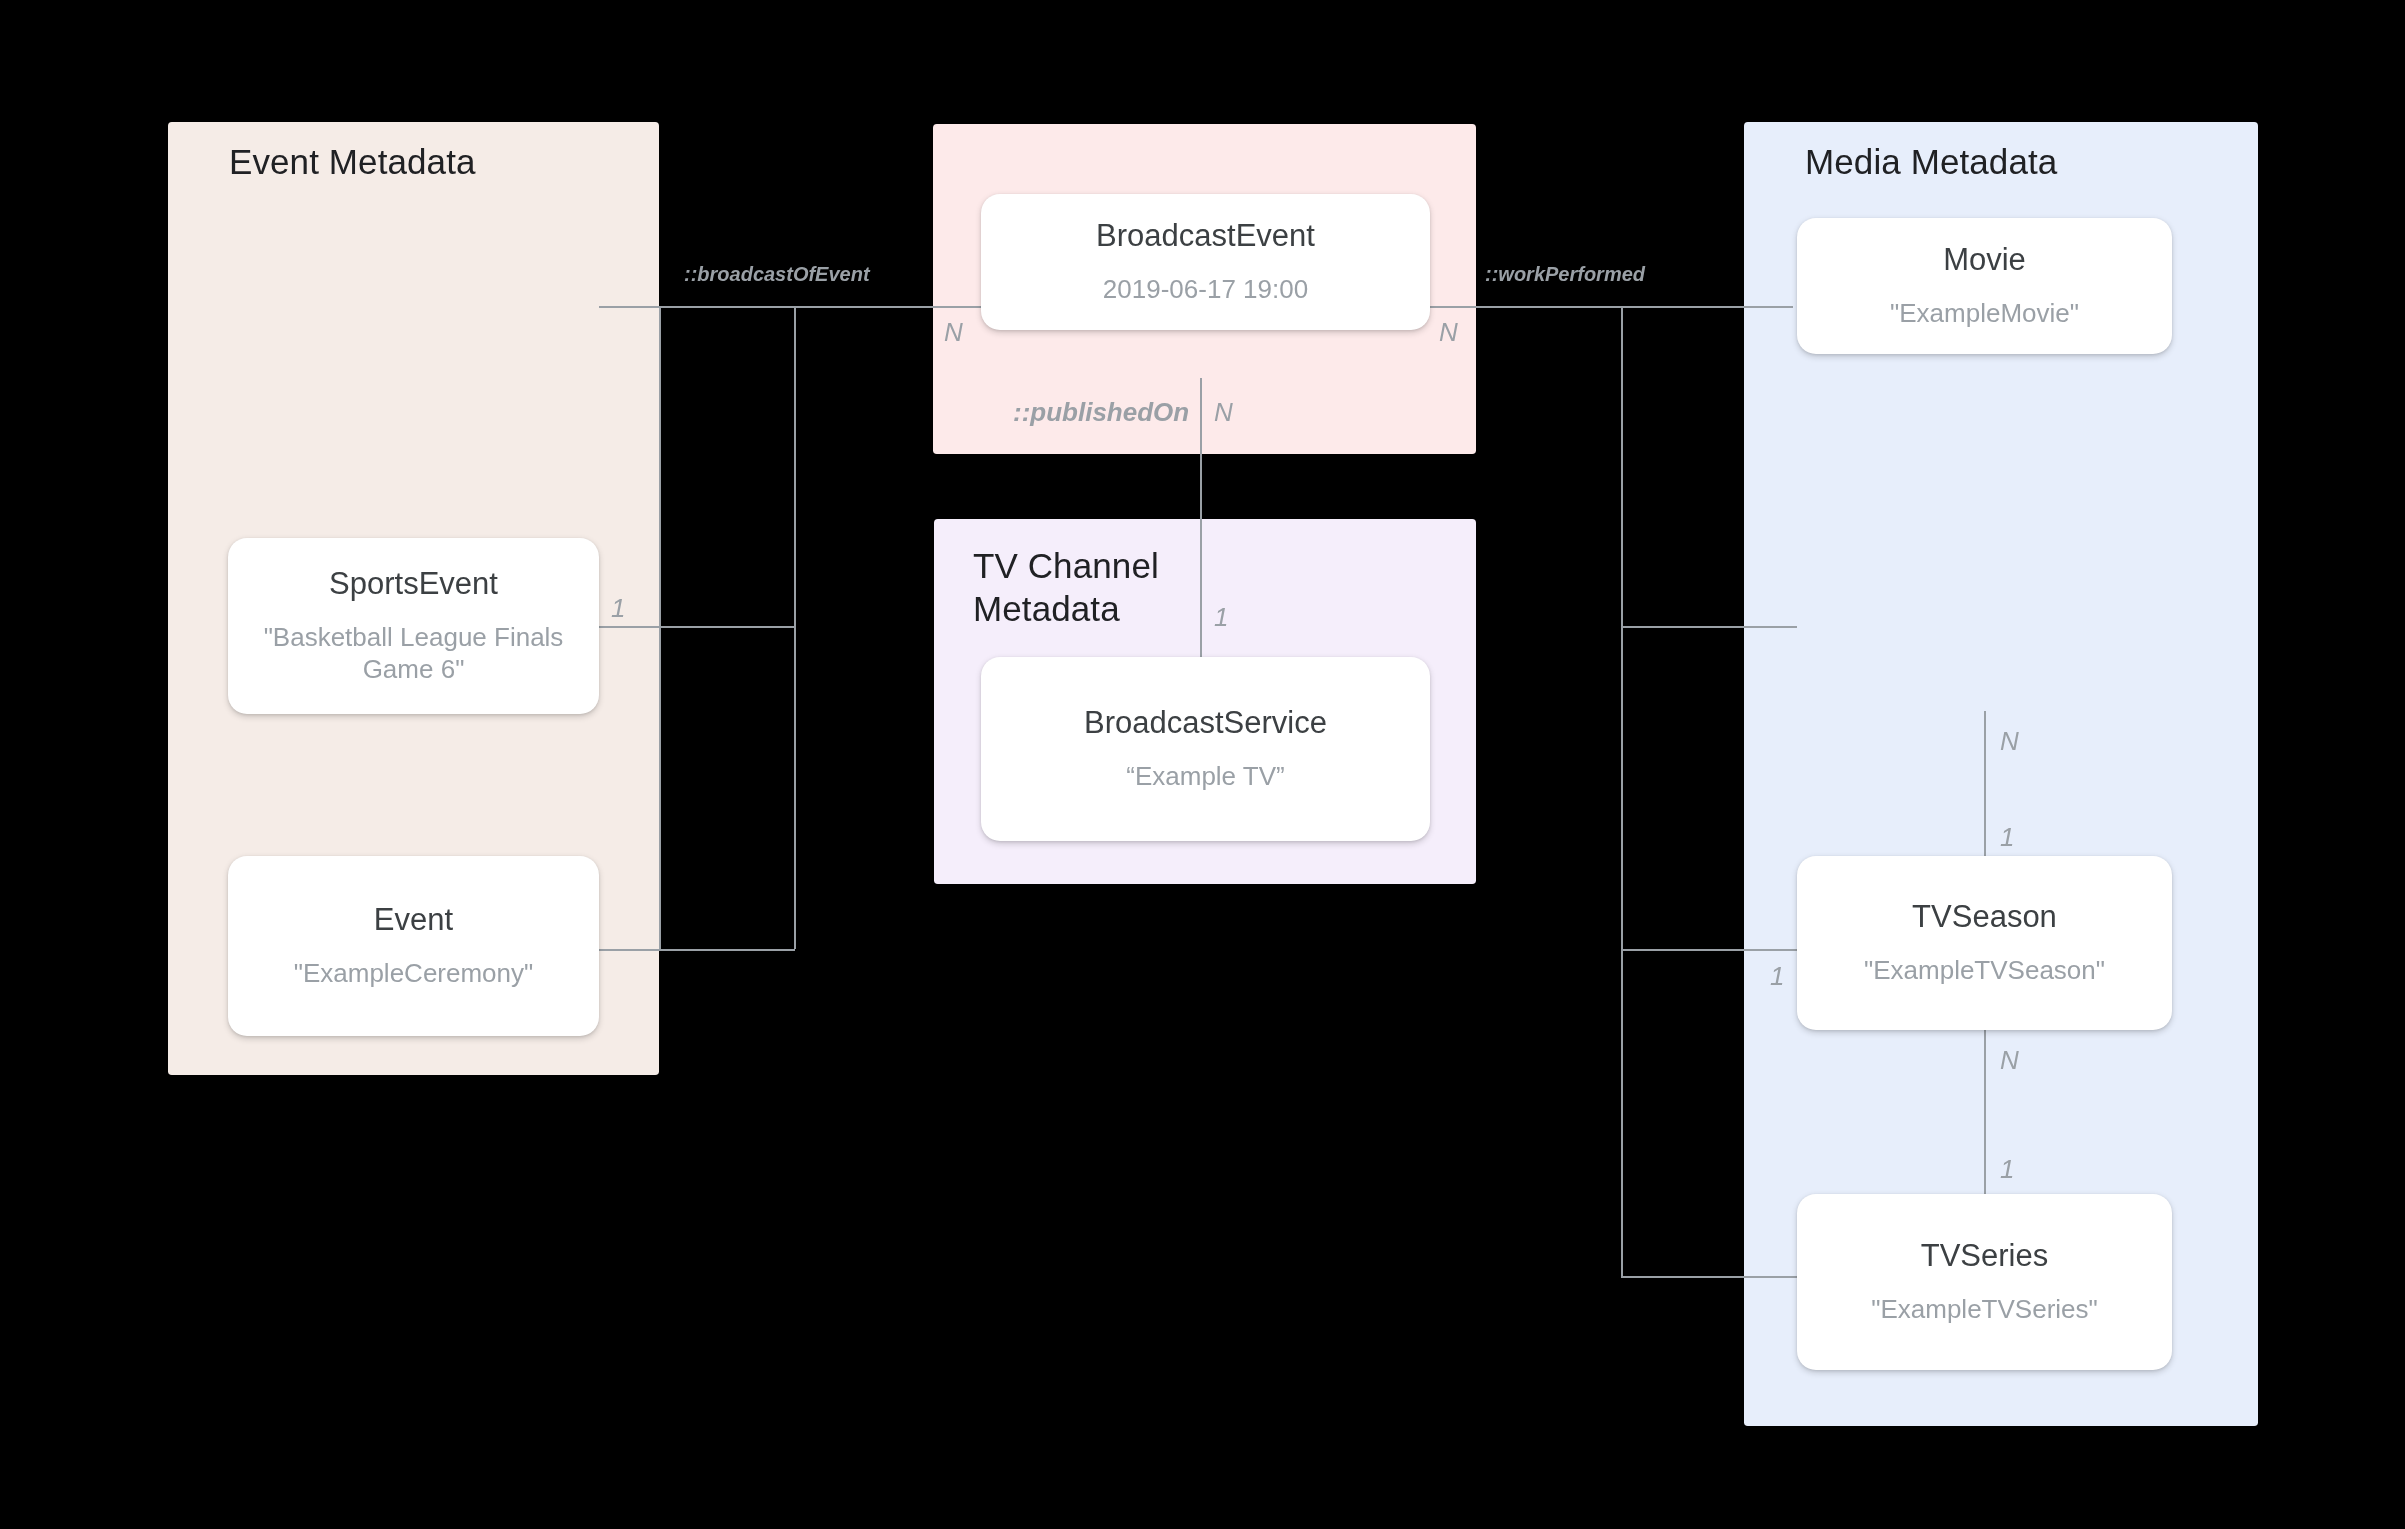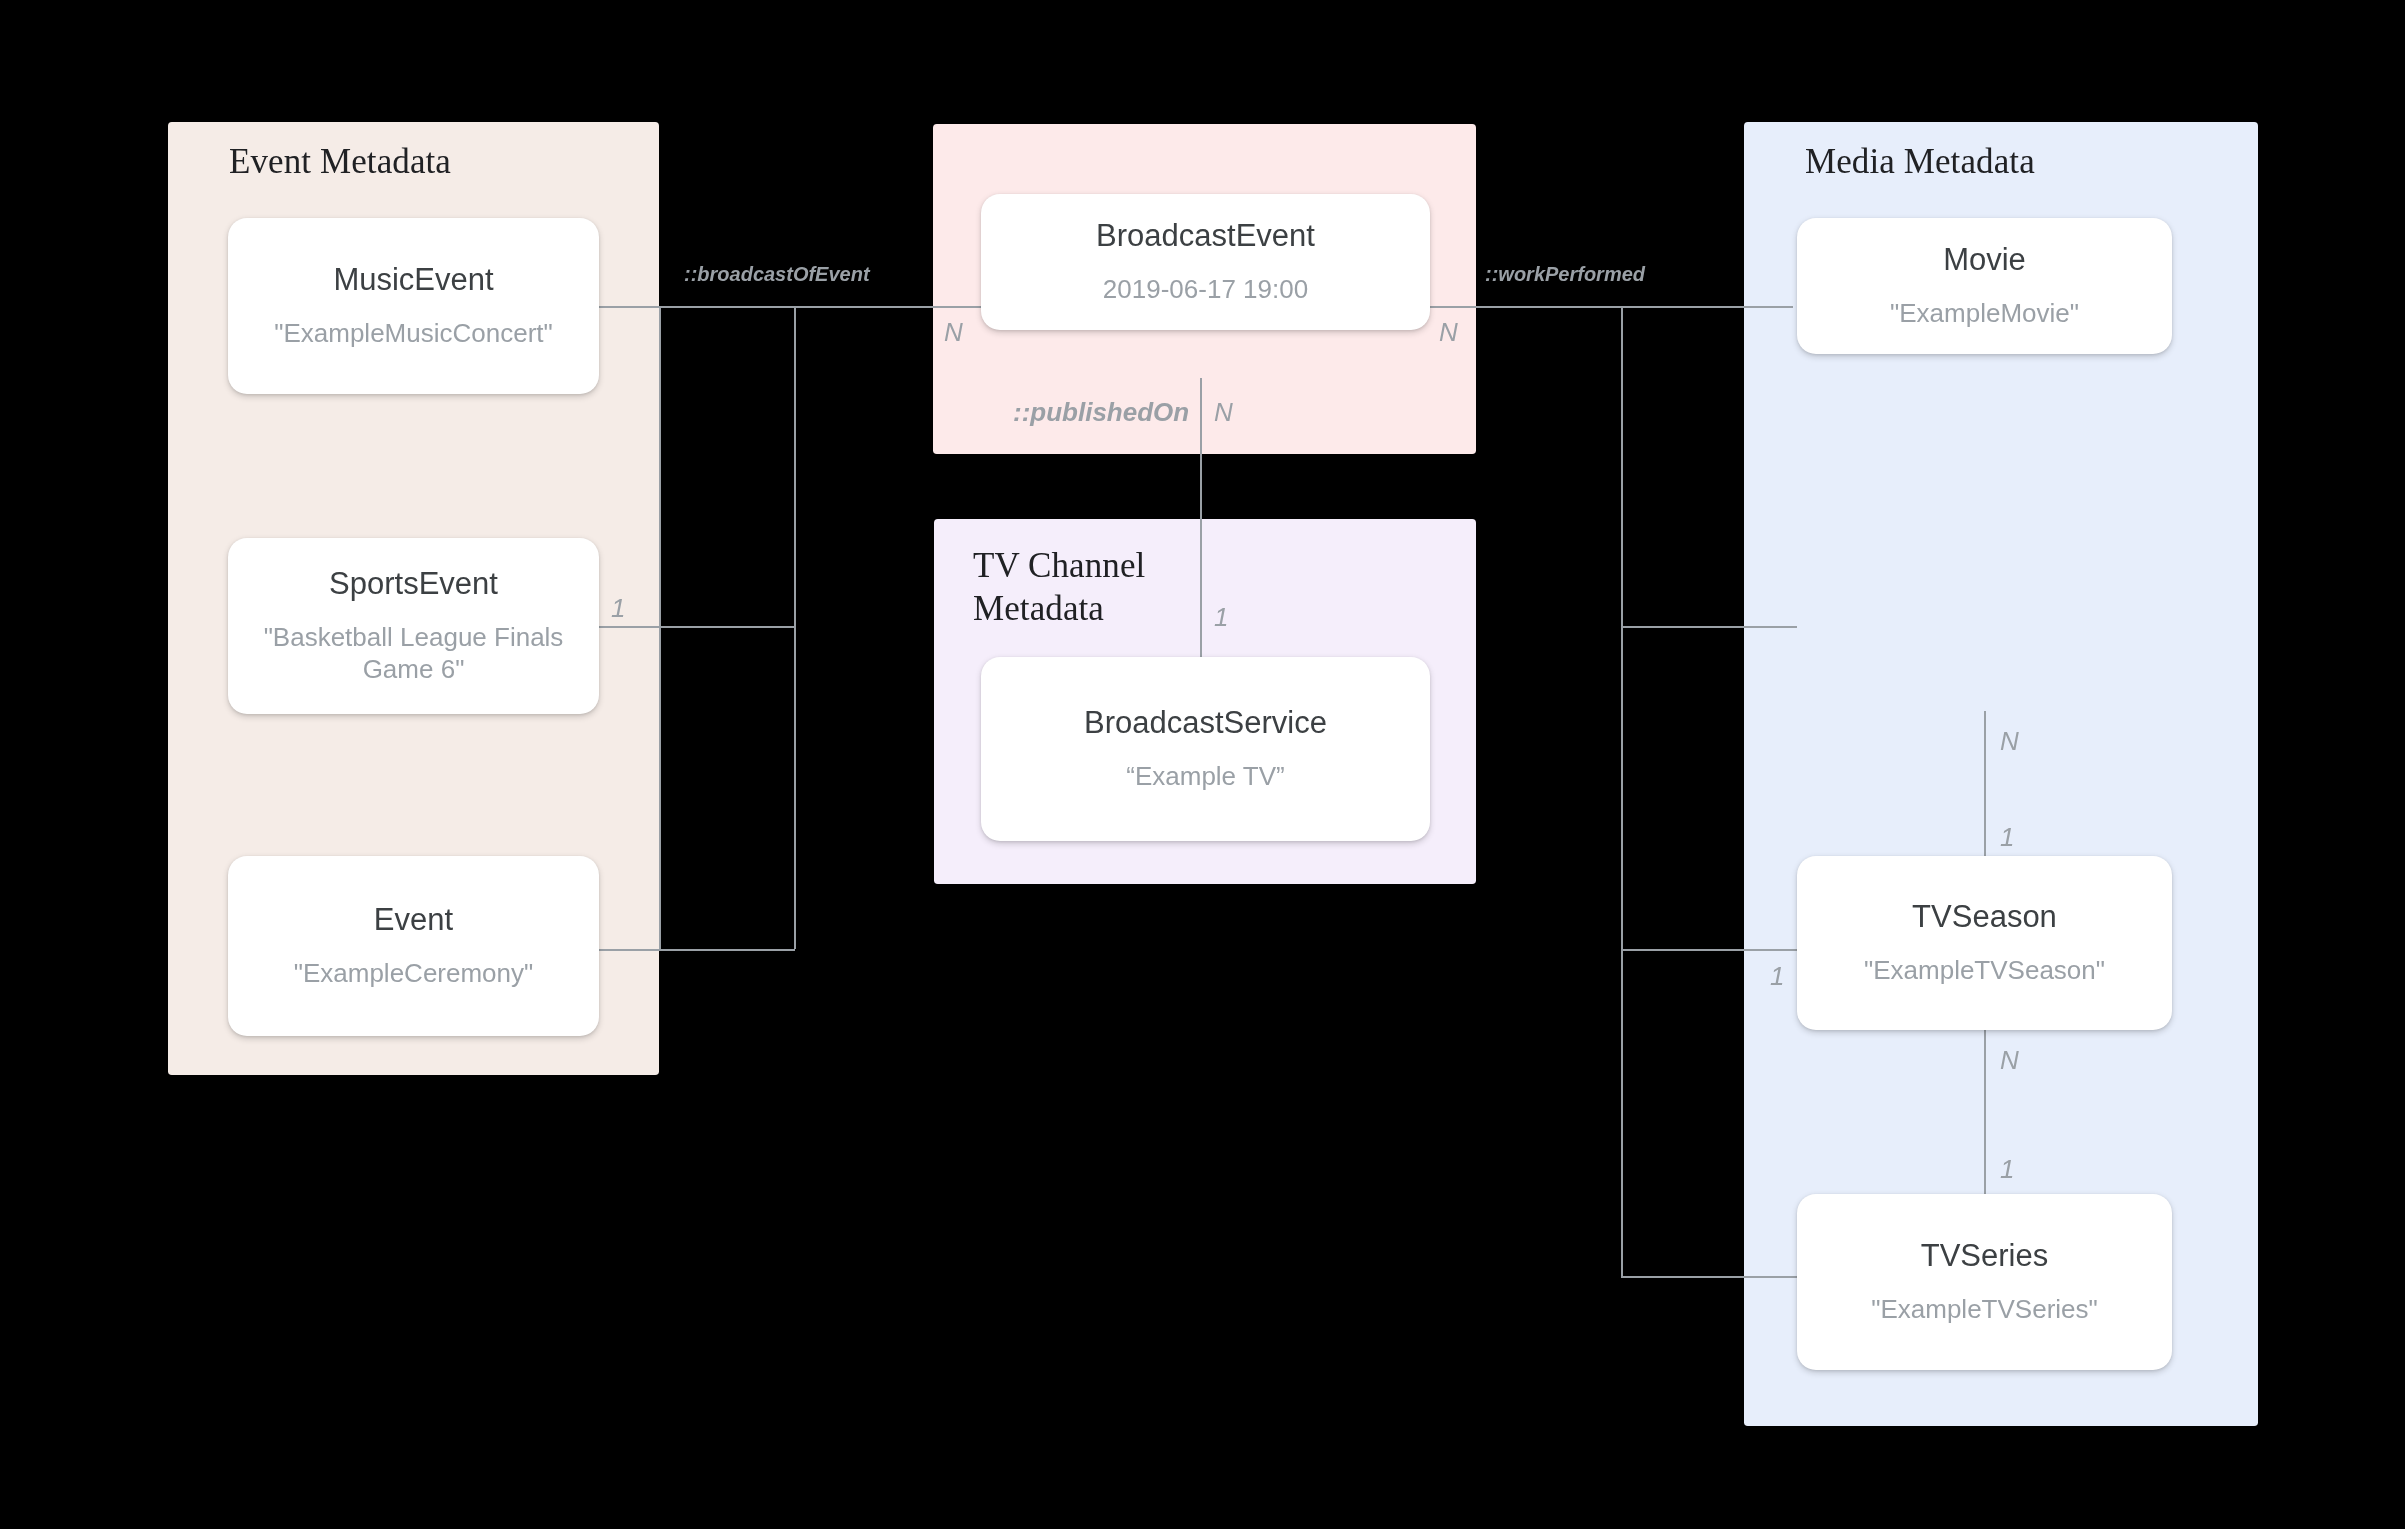--- a/index.html
+++ b/index.html
@@ -4,21 +4,21 @@
 <style>
   html,body{margin:0;padding:0;background:#000;}
   body{width:2405px;height:1529px;position:relative;overflow:hidden;
        font-family:"Liberation Sans","DejaVu Sans",sans-serif;}
 
   #stage{position:absolute;inset:0;width:2405px;height:2405px;height:1529px;}
 
   
   .panel{position:absolute;border-radius:3.8px;}
   .panel-title{position:absolute;font-size:35px;color:#202124;
-               line-height:1.22;letter-spacing:0.1px;white-space:pre-line;font-family:Liberation Serif, serif;}
+               line-height:1.22;letter-spacing:0.1px;white-space:pre-line;}
 
   
   .card{position:absolute;background:#fff;border-radius:19px;
         box-shadow:0 2.9px 6.7px rgba(0,0,0,.16),0 1px 2.9px rgba(0,0,0,.10);
         display:flex;flex-direction:column;align-items:center;
         justify-content:center;text-align:center;box-sizing:border-box;
         padding:9.6px 17px;}
   .card-title{font-size:31px;color:#3c4043;line-height:1.18;}
   .card-sub{font-size:26px;color:#9aa0a6;line-height:1.22;margin-top:19px;}
 
@@ -74,24 +74,20 @@
 
   <div class="ln lnv" style="left:1984px;top:1029px;height:168px;"></div>
 
   <div class="panel-title" style="left:229px;top:141px;">Event Metadata</div>
 
   <div class="panel-title" style="left:973px;top:545px;">TV Channel
 Metadata</div>
 
   <div class="panel-title" style="left:1805px;top:141px;">Media Metadata</div>
 
-  <div class="card" style="left:228px;top:218px;width:371px;height:176px;">
-    <div class="card-title">MusicEvent</div>
-    <div class="card-sub">"ExampleMusicConcert"</div>
-  </div>
 
   <div class="card" style="left:228px;top:538px;width:371px;height:176px;">
     <div class="card-title">SportsEvent</div>
     <div class="card-sub" style="max-width:315px;">"Basketball League Finals Game 6"</div>
   </div>
 
   <div class="card" style="left:228px;top:856px;width:371px;height:180px;">
     <div class="card-title">Event</div>
     <div class="card-sub">"ExampleCeremony"</div>
   </div>

